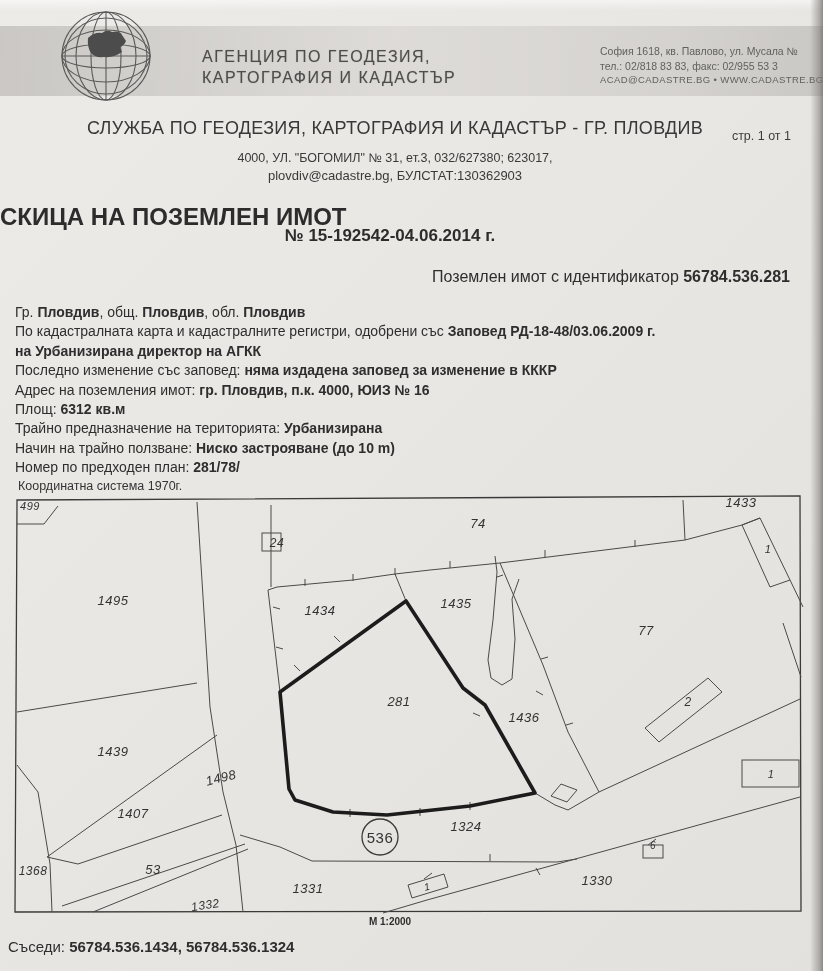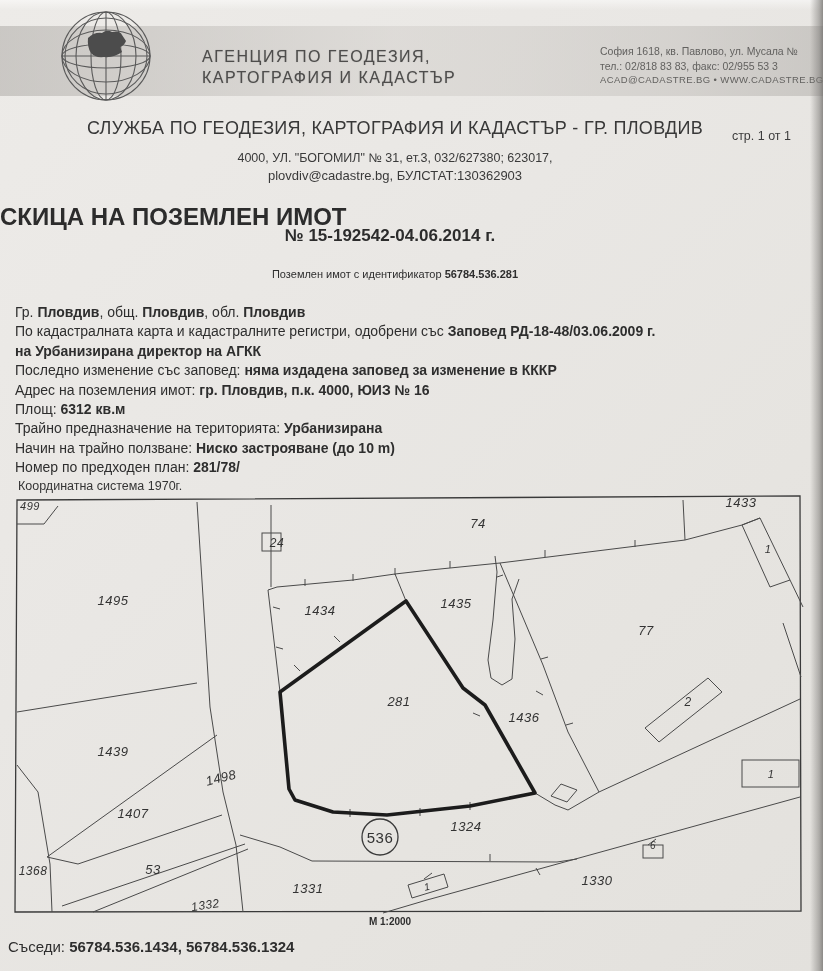--- a/index.html
+++ b/index.html
@@ -25,21 +25,21 @@
   .hq-address .caps{font-size:9.5px;letter-spacing:.4px;}
   .page-label{position:absolute;top:97px;right:32px;font-size:12.5px;color:#3c3c3c;margin-top:32px;}
   .office-title{position:absolute;top:118px;left:0;width:790px;text-align:center;
     font-size:18px;letter-spacing:.3px;color:#383838;}
   .office-addr1{position:absolute;top:151px;left:0;width:790px;text-align:center;font-size:12.5px;color:#3a3a3a;}
   .office-addr2{position:absolute;top:168px;left:0;width:790px;text-align:center;font-size:13px;color:#3a3a3a;}
   .sketch-title{position:absolute;top:203px;left:0;width:780px;text-align:left;
     font-size:24px;font-weight:bold;color:#2c2c2c;}
   .sketch-number{position:absolute;top:226px;left:0;width:780px;text-align:center;
     font-size:17px;font-weight:bold;color:#2c2c2c;}
-  .id-line{position:absolute;top:268px;left:0;width:790px;text-align:center;font-size:11px;color:#2e2e2e;}
+  .id-line{position:absolute;top:268px;left:0;width:790px;text-align:right;font-size:16px;color:#2e2e2e;}
   .prop-lines{position:absolute;top:303px;left:15px;width:800px;font-size:14px;line-height:19.4px;color:#2e2e2e;}
   .b{font-weight:bold;}
   .coord-sys{position:absolute;top:479px;left:18px;font-size:12.5px;color:#343434;}
   .map-svg{position:absolute;top:487px;left:0;}
   .map-scale{position:absolute;top:916px;left:0;width:780px;text-align:center;
     font-size:10px;font-weight:bold;color:#2e2e2e;}
   .neighbors{position:absolute;top:938px;left:8px;font-size:15px;color:#2e2e2e;}
   .map-label{font-style:italic;fill:#333;letter-spacing:.5px;}
   .map-label.upright{font-style:normal;}
 </style>

